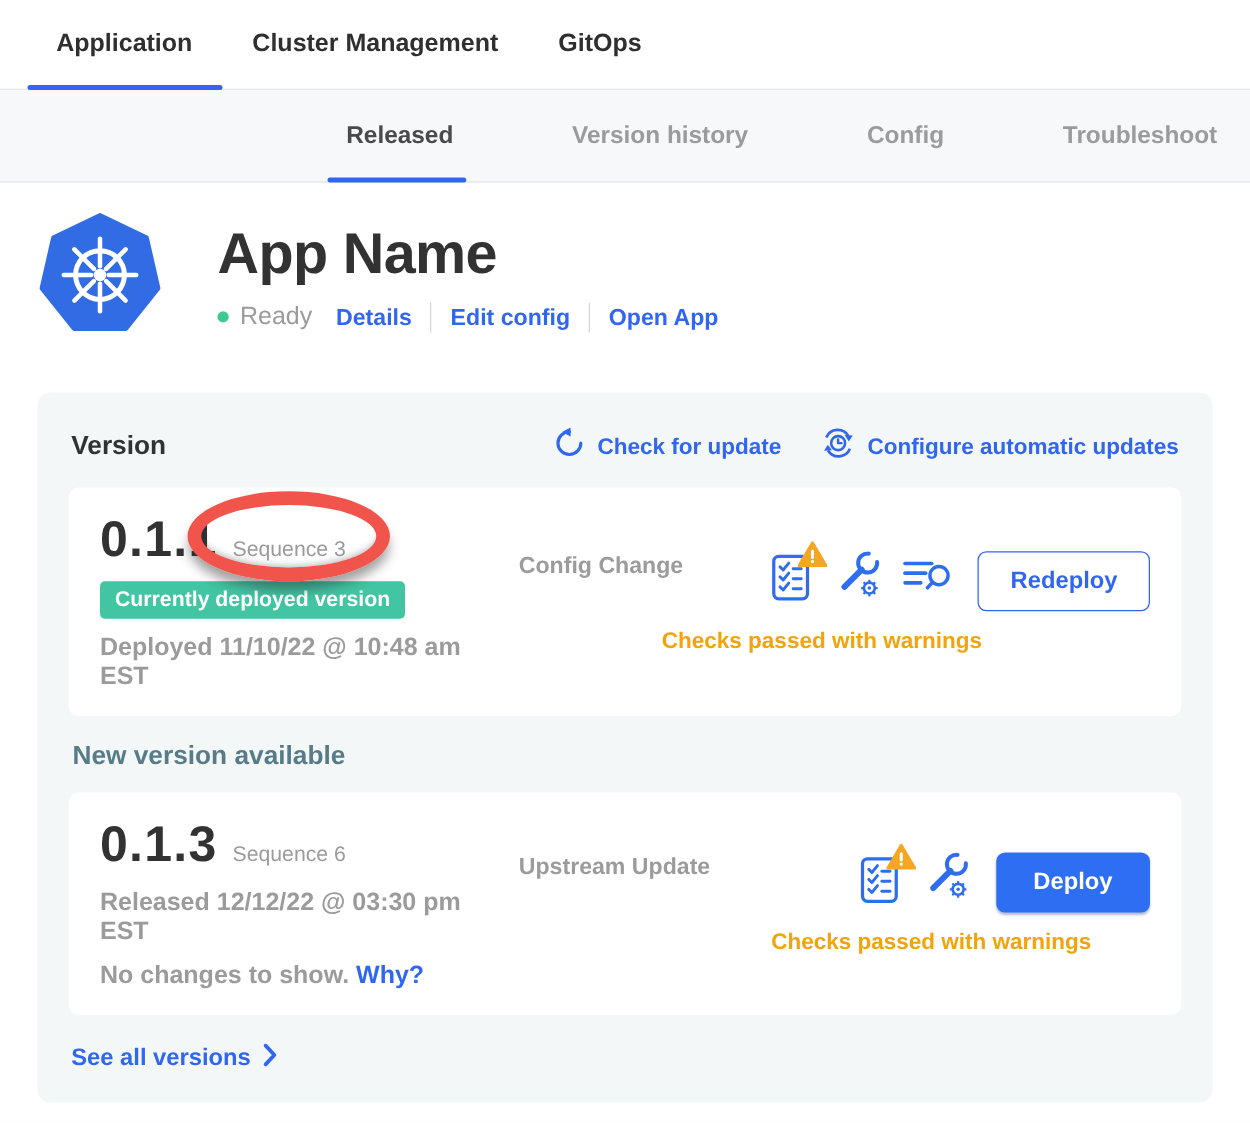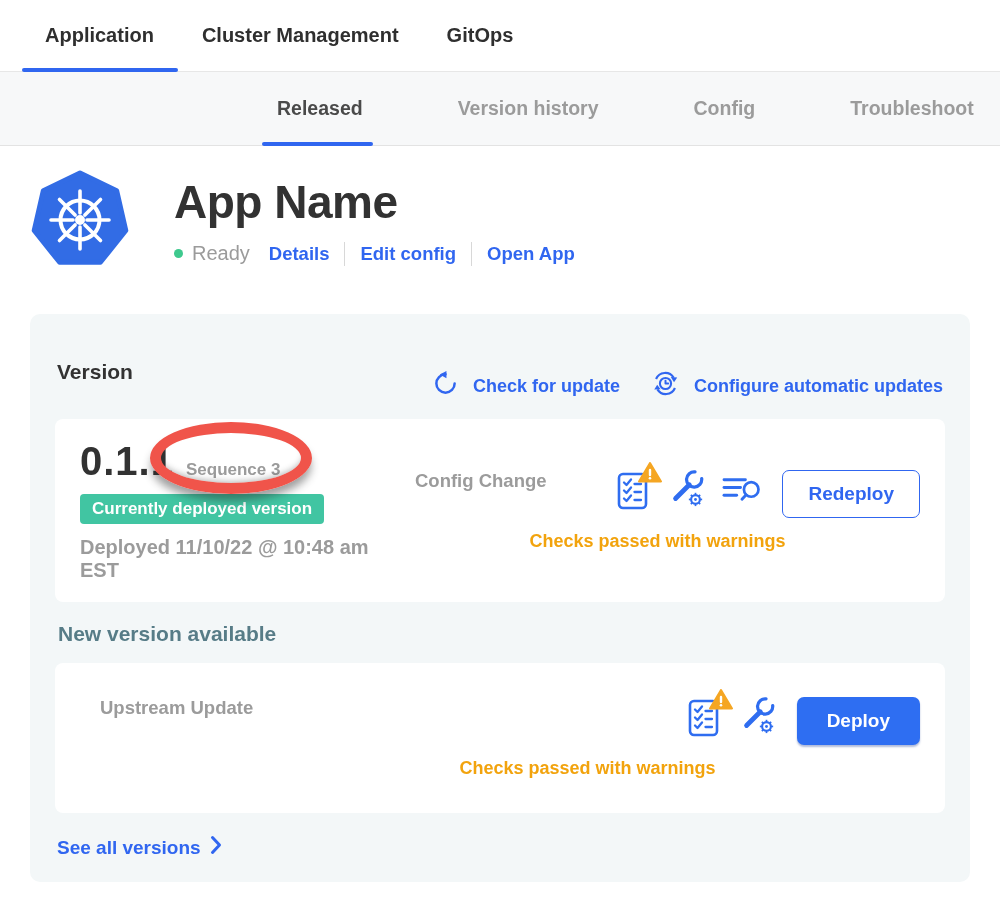--- a/index.html
+++ b/index.html
@@ -33,30 +33,30 @@
   .status-text { font-size:20px; font-weight:500; color:#9b9b9b; margin-right:19px; }
   .hdr-link { font-size:18.5px; font-weight:700; color:#3066f0; text-decoration:none; cursor:pointer; }
   .vdiv { width:1px; height:24px; background:#d8d8d8; margin:0 15px; }
 
   
   .version-card { margin:44px 30px 0 30px; background:#f3f7f8; border-radius:10px;
                   padding:27px 25px 22px 25px; }
   .version-head { display:flex; justify-content:space-between; align-items:center; padding:0 2px; }
   .version-title { font-size:21px; font-weight:700; color:#323232; }
   .head-actions { display:flex; align-items:center; gap:32px; }
-  .head-action { display:flex; align-items:center; gap:15px; color:#3066f0; font-size:18px;
-                 font-weight:700; text-decoration:none; cursor:pointer;margin-top:29px; }
+  .head-action { display:flex; align-items:center; gap:10px; color:#3066f0; font-size:18px;
+                 font-weight:700; text-decoration:none; cursor:pointer; }
 
   .version-row { position:relative; background:#fff; border-radius:8px; margin-top:17px;
                  padding:20px 25px; display:flex; min-height:158px; }
   .version-row.second { min-height:150px; }
   .v-left { width:315px; flex-shrink:0; }
   .v-line { display:flex; align-items:baseline; gap:12px; }
   .v-num { font-size:40px; font-weight:700; color:#323232; letter-spacing:1px; }
-  .v-seq { font-size:17px; font-weight:700; color:#9b9b9b; }
+  .v-seq { font-size:17px; font-weight:400; color:#9b9b9b; }
   .dep-badge { display:inline-block; background:#41c5a2; color:#fff; font-weight:700;
                font-size:17px; padding:5px 12px; border-radius:4px; margin-top:10px; }
   .v-date { color:#9b9b9b; font-weight:600; font-size:20px; margin-top:12px; }
   .why-link { color:#3066f0; font-weight:700; cursor:pointer; text-decoration:none; }
 
   .v-right { flex:1; display:flex; flex-direction:column; justify-content:center; }
   .v-actions { display:flex; align-items:flex-start; }
   .change-type { color:#9b9b9b; font-weight:700; font-size:18.5px; margin-left:20px; white-space:nowrap; }
   .icon-group { display:flex; align-items:center; gap:15px; margin-left:auto; margin-right:20px; }
   .badge-icon { position:relative; display:inline-flex; cursor:pointer; }
@@ -229,20 +229,31 @@
           <button class="btn outline">Redeploy</button>
         </div>
         <div class="checks">Checks passed with warnings</div>
       </div>
     </div>
 
     <h3 class="new-avail">New version available</h3>
 
     
     <div class="version-row second">
+      <div class="v-left">
+        <div class="v-line">
+          <span class="v-num">0.1.3</span>
+          <span class="v-seq">Sequence 6</span>
+        </div>
+        <div class="v-date">Released 12/12/22 @ 03:30 pm EST</div>
+        <div class="v-date">
+          <span>No changes to show.</span>
+          <a class="why-link">Why?</a>
+        </div>
+      </div>
       <div class="v-right">
         <div class="v-actions">
           <span class="change-type">Upstream Update</span>
           <span class="icon-group">
             <span class="badge-icon">
               <svg viewBox="0 0 34 40" width="34" height="40">
                 <rect x="2" y="3" width="27" height="34" rx="4" fill="#fff" stroke="#2f6df0" stroke-width="2.6"></rect>
                 <g fill="none" stroke="#2f6df0" stroke-width="2.3" stroke-linecap="round" stroke-linejoin="round">
                   <path d="M7 11.5 l2.5 2.5 L14 8.5"></path>
                     <line x1="17.5" y1="13" x2="24" y2="13"></line>

